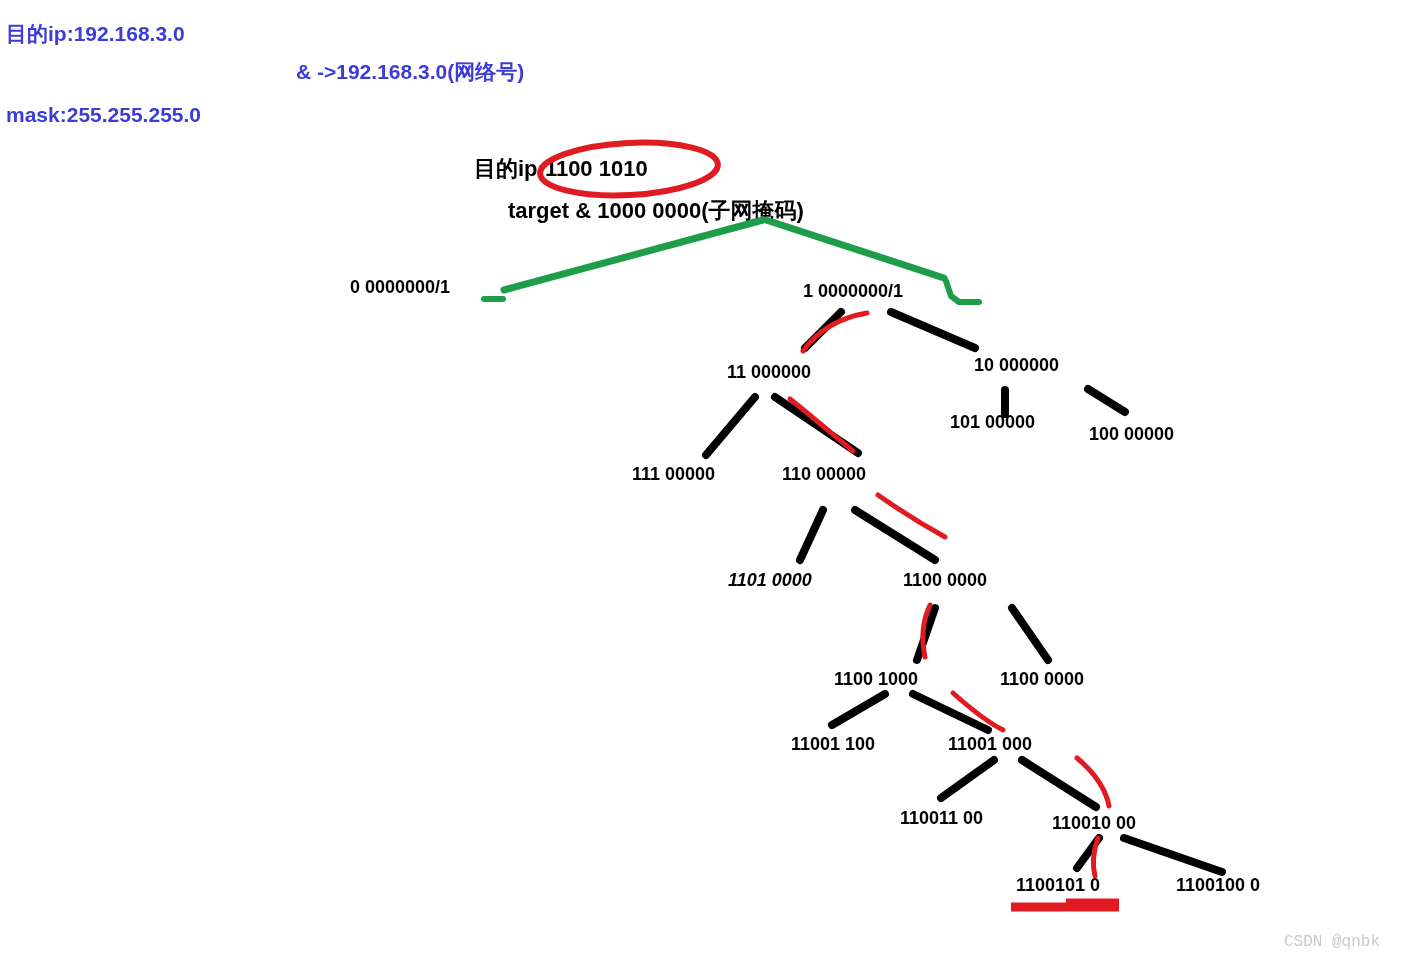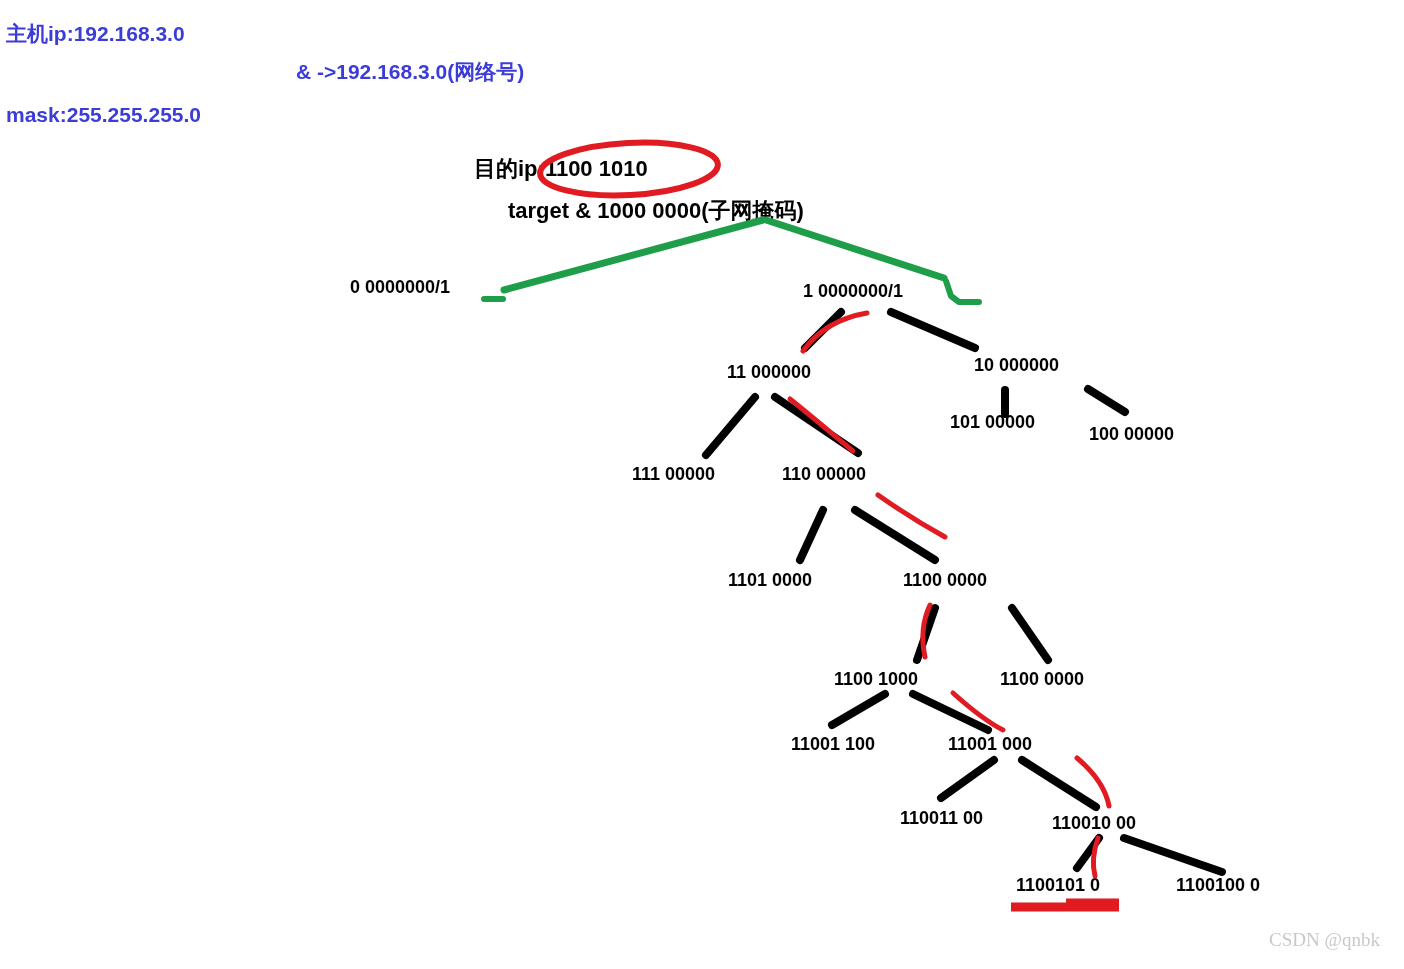--- a/index.html
+++ b/index.html
@@ -43,46 +43,46 @@
     width: 1404px;
     height: 969px;
     pointer-events: none;
   }
 
   #watermark {
     position: absolute;
     right: 24px;
     bottom: 18px;
     color: #c9c9c9;
-    font-size: 19px;
-    font-family: Liberation Serif, serif;
+    font-size: 16px;
+    font-family: Liberation Mono, monospace;
     white-space: nowrap;
   }
 </style>
 </head>
 <body>
 
 <div id="canvas">
 
-  <div class="hdr" id="hdr-hostip">主机ip:192.168.3.0</div>
+  <div class="hdr" id="hdr-hostip">目的ip:192.168.3.0</div>
   <div class="hdr" id="hdr-and">&amp;  -&gt;192.168.3.0(网络号)</div>
   <div class="hdr" id="hdr-mask">mask:255.255.255.0</div>
 
   <div class="node big" style="left:474px; top:158px;">目的ip:1100 1010</div>
   <div class="node big" style="left:508px; top:200px;">target &amp; 1000 0000(子网掩码)</div>
 
   <div class="node" style="left:350px;  top:278px;">0 0000000/1</div>
   <div class="node" style="left:803px;  top:282px;">1 0000000/1</div>
   <div class="node" style="left:727px;  top:363px;">11 000000</div>
   <div class="node" style="left:974px;  top:356px;">10 000000</div>
   <div class="node" style="left:950px;  top:413px;">101 00000</div>
   <div class="node" style="left:1089px; top:413px;margin-top:12px;">100 00000</div>
   <div class="node" style="left:632px;  top:465px;">111 00000</div>
   <div class="node" style="left:782px;  top:465px;">110 00000</div>
-  <div class="node" style="left:728px;  top:571px;">1101 0000</div>
+  <div class="node" style="left:728px;  top:571px;font-style:italic;">1101 0000</div>
   <div class="node" style="left:903px;  top:571px;">1100 0000</div>
   <div class="node" style="left:834px;  top:670px;text-align:right;">1100 1000</div>
   <div class="node" style="left:1000px; top:670px;">1100 0000</div>
   <div class="node" style="left:791px;  top:735px;">11001 100</div>
   <div class="node" style="left:948px;  top:735px;">11001 000</div>
   <div class="node" style="left:900px;  top:809px;">110011 00</div>
   <div class="node" style="left:1052px; top:814px;text-align:right;">110010 00</div>
   <div class="node" style="left:1016px; top:876px;">1100101 0</div>
   <div class="node" style="left:1176px; top:876px;">1100100 0</div>
 

